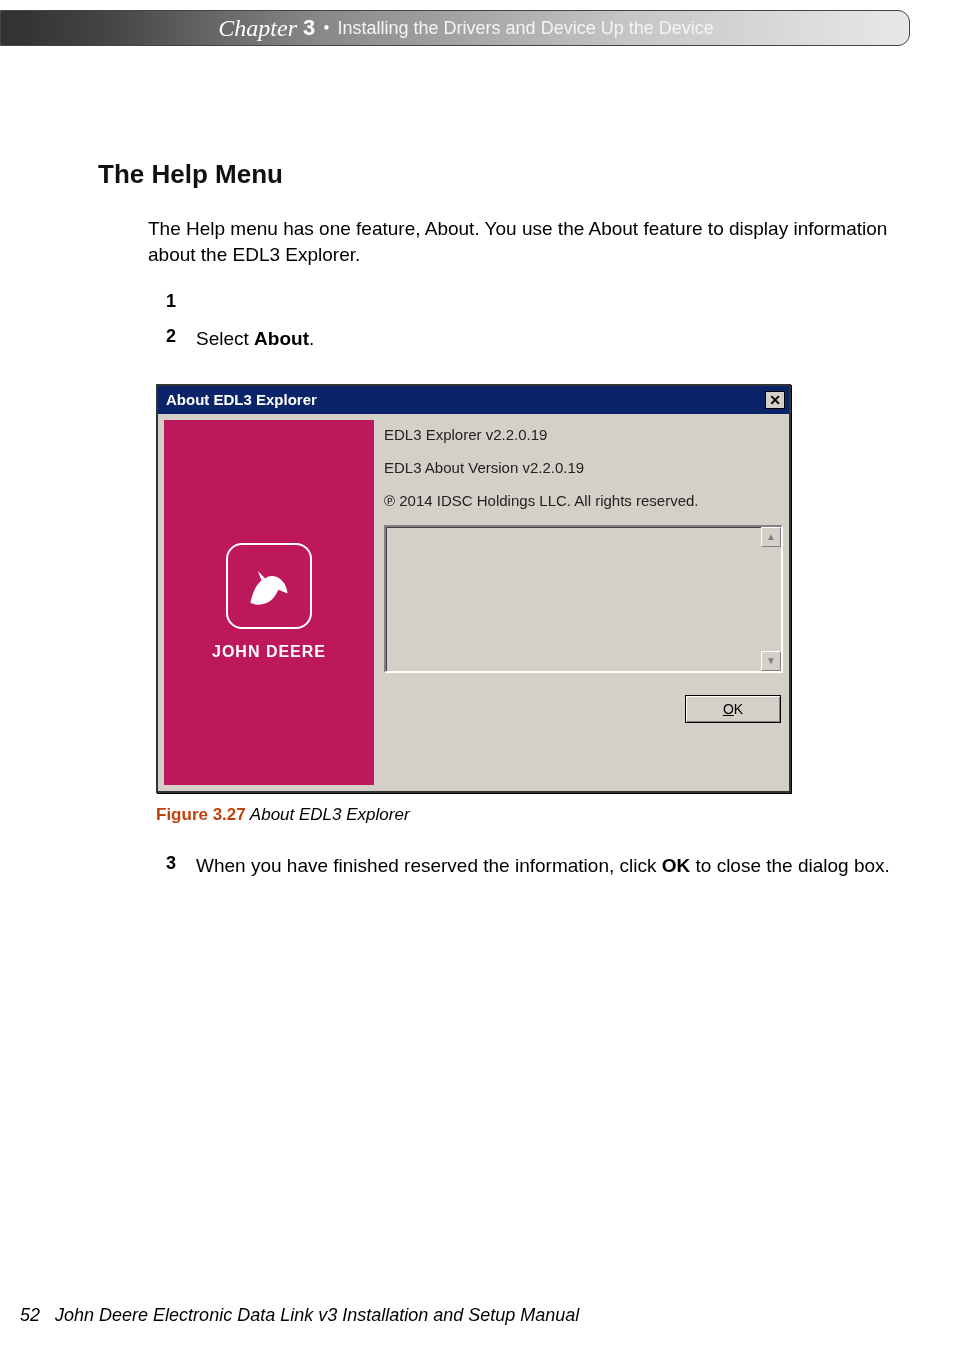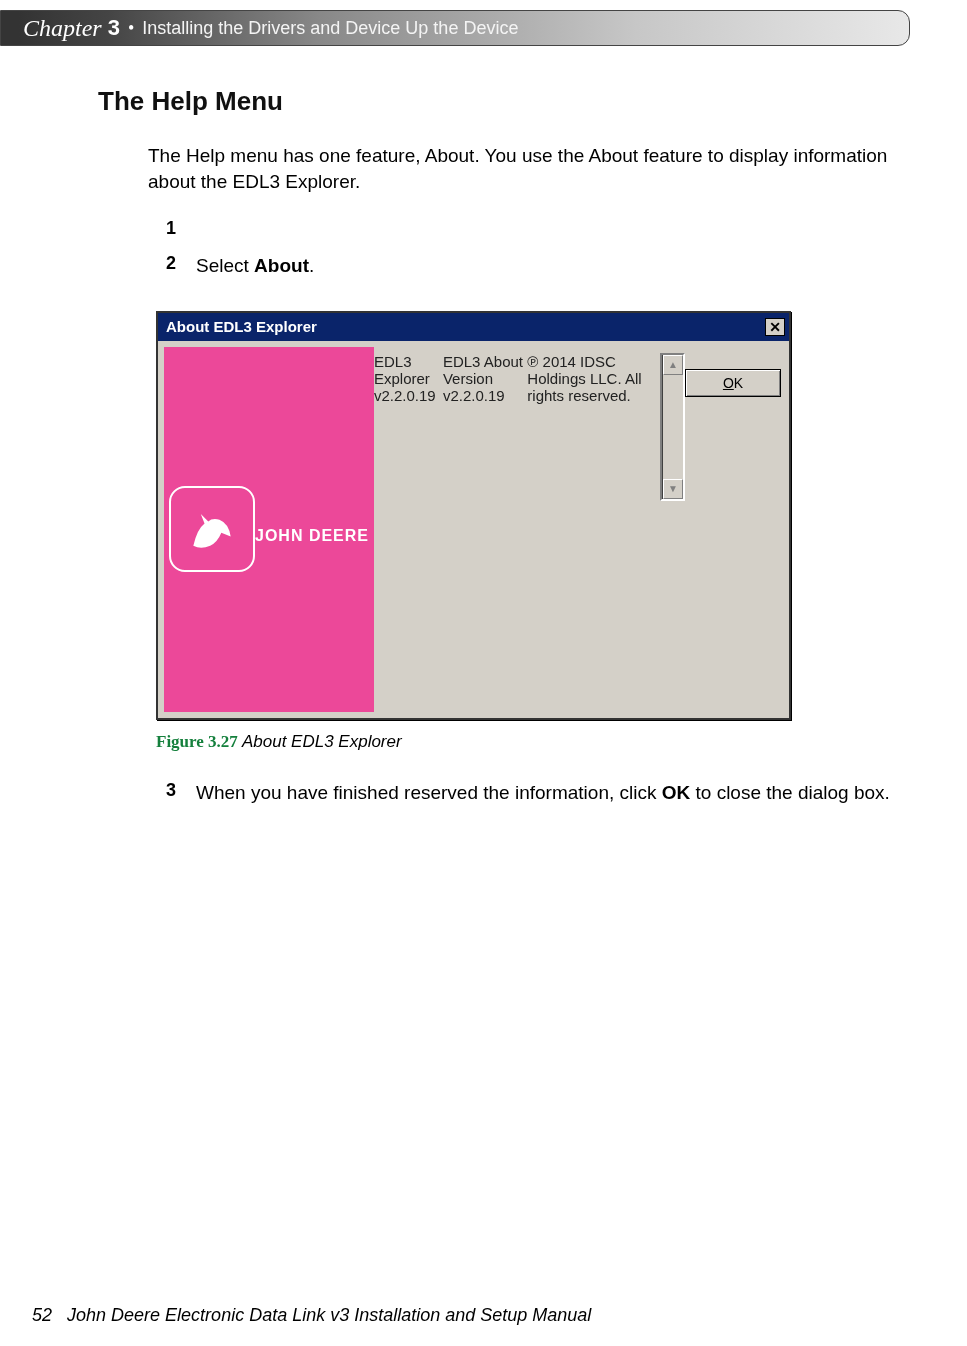--- a/index.html
+++ b/index.html
@@ -25,20 +25,21 @@
       height: 36px;
       width: 910px;
       background: linear-gradient(to right, #333 0%, #333 2%, #454545 12%, #888 35%, #c7c7c7 70%, #e8e8e8 100%);
       border-top-right-radius: 12px;
       border-bottom-right-radius: 12px;
       border: 1px solid #444;
       display: flex;
       align-items: center;
       color: #fff;
       font-family: Georgia, 'Times New Roman', serif;
+      justify-content: center;
     }
     .chapter-word {
       font-style: italic;
       font-size: 24px;
       margin-left: 22px;
       font-family: Georgia, serif;
     }
     .chapter-num {
       font-weight: bold;
       font-size: 22px;
@@ -49,21 +50,21 @@
       margin: 0 8px;
       font-size: 18px;
     }
     .chapter-title {
       font-size: 18px;
       font-family: 'Trebuchet MS', Arial, sans-serif;
       color: #f4f4f4;
     }
     .content {
       margin-left: 98px;
-      margin-top: 38px;
+      margin-top: 111px;
       width: 800px;
     }
     .h1 {
       font-family: Verdana, Arial, sans-serif;
       font-weight: bold;
       font-size: 26px;
       margin-bottom: 26px;
       color: #111;
     }
     .indent { margin-left: 50px; }
@@ -132,22 +133,23 @@
       line-height: 1;
       font-family: Arial, sans-serif;
     }
     .dialog-body {
       display: flex;
       padding: 6px;
     }
     .brand-panel {
       width: 210px;
       height: 365px;
-      background: #ec4899;
-      display: flex;
+      background: #be185d;
+      display: flex;
+      flex-direction: column;
       align-items: center;
       justify-content: center;
     }
     .deer-logo {
       width: 86px;
       height: 86px;
       border: 2px solid #fff;
       border-radius: 16px;
       display: flex;
       align-items: center;
@@ -157,21 +159,23 @@
     .brand-text {
       color: #fff;
       font-weight: bold;
       letter-spacing: 1px;
       font-size: 16px;
       margin-top: 14px;
       font-family: Arial, sans-serif;
     }
     .info-panel {
       flex: 1;
-      display: flex;
+      padding-left: 10px;
+      display: flex;
+      flex-direction: column;
     }
     .info-line {
       font-size: 15px;
       color: #222;
       margin-top: 6px;
       margin-bottom: 10px;
     }
     .scroll-box {
       margin-top: 6px;
       height: 148px;
@@ -226,30 +230,30 @@
       justify-content: center;
       font-size: 14px;
     }
     .ok-btn .u { text-decoration: underline; }
     .caption {
       margin-left: 58px;
       margin-top: 8px;
       font-size: 17px;
     }
     .caption .fig-label {
-      color: #15803d;
-      font-weight: bold;
-      font-family: Liberation Serif, serif;
+      color: #c2410c;
+      font-weight: bold;
+      font-family: Liberation Sans, sans-serif;
     }
     .caption .fig-text { font-style: italic; }
     .step3 { margin-top: 28px; }
     .footer {
       position: absolute;
       bottom: 20px;
-      left: 32px;
+      left: 20px;
       font-style: italic;
       font-size: 18px;
       font-family: 'Trebuchet MS', Arial, sans-serif;
     }
     .footer .page { font-style: normal; margin-right: 10px; font-style: italic;}
   </style>
 </head>
 <body>
 
 <div class="chapter-header">

